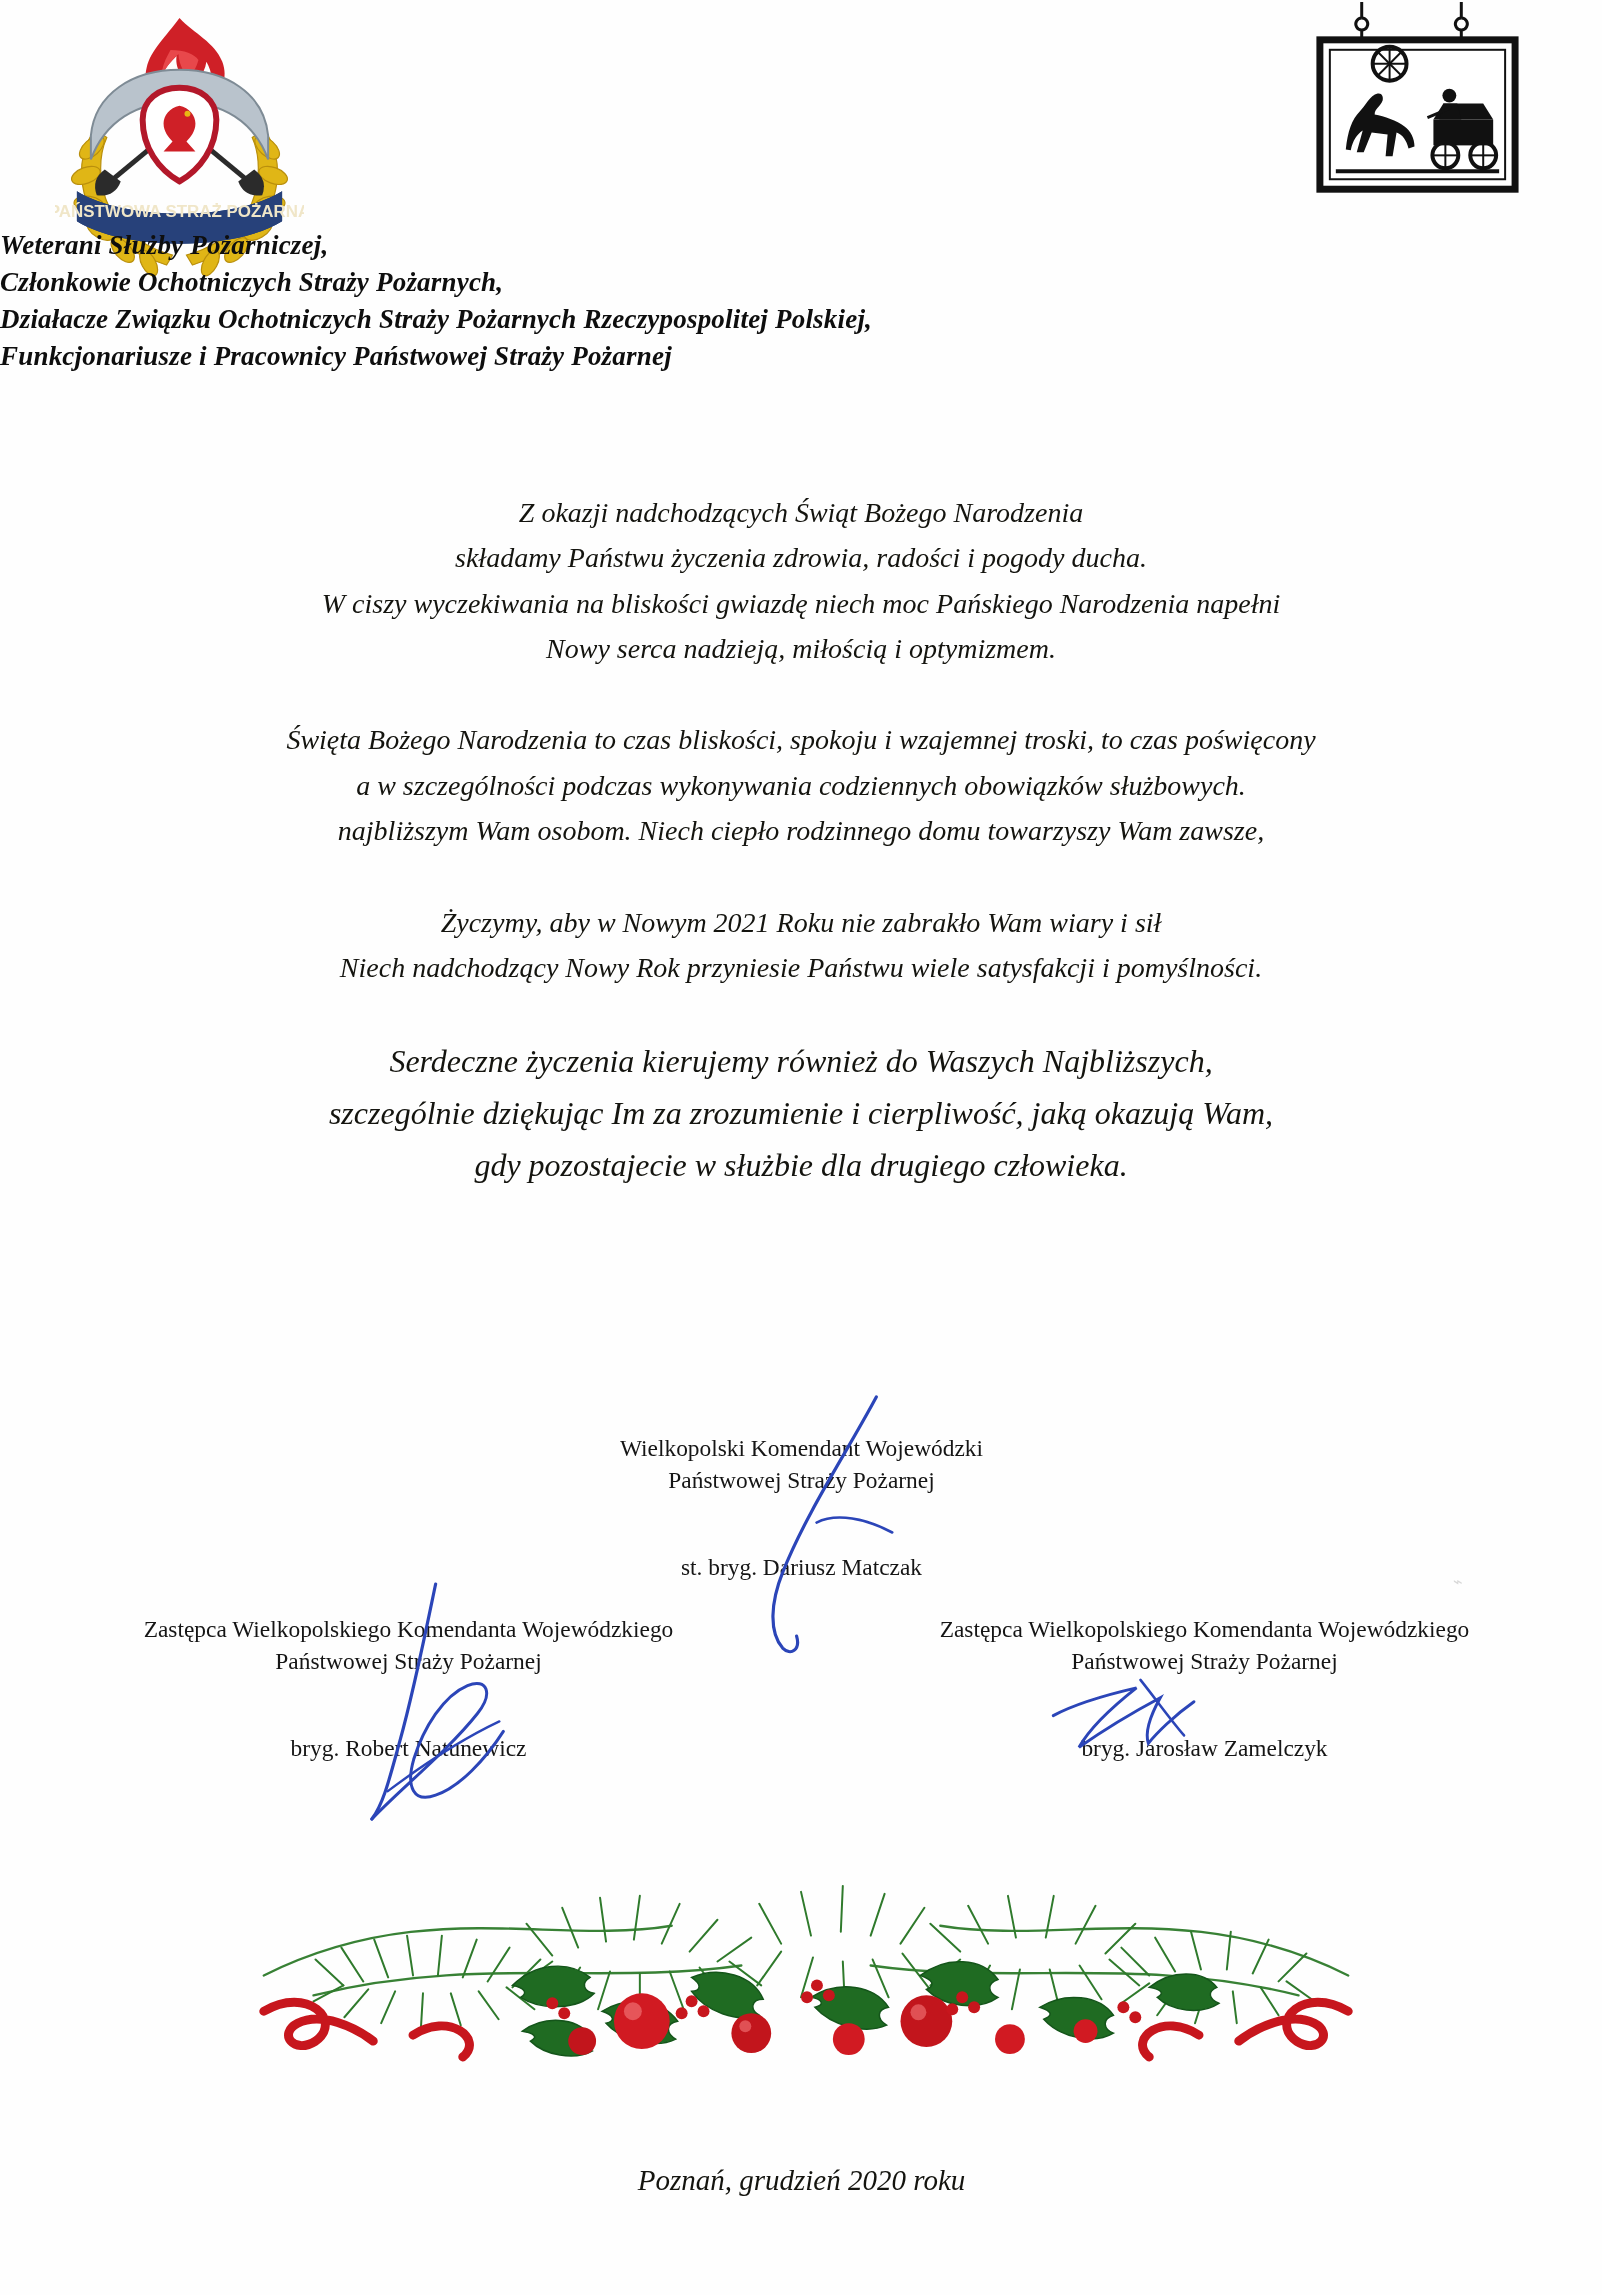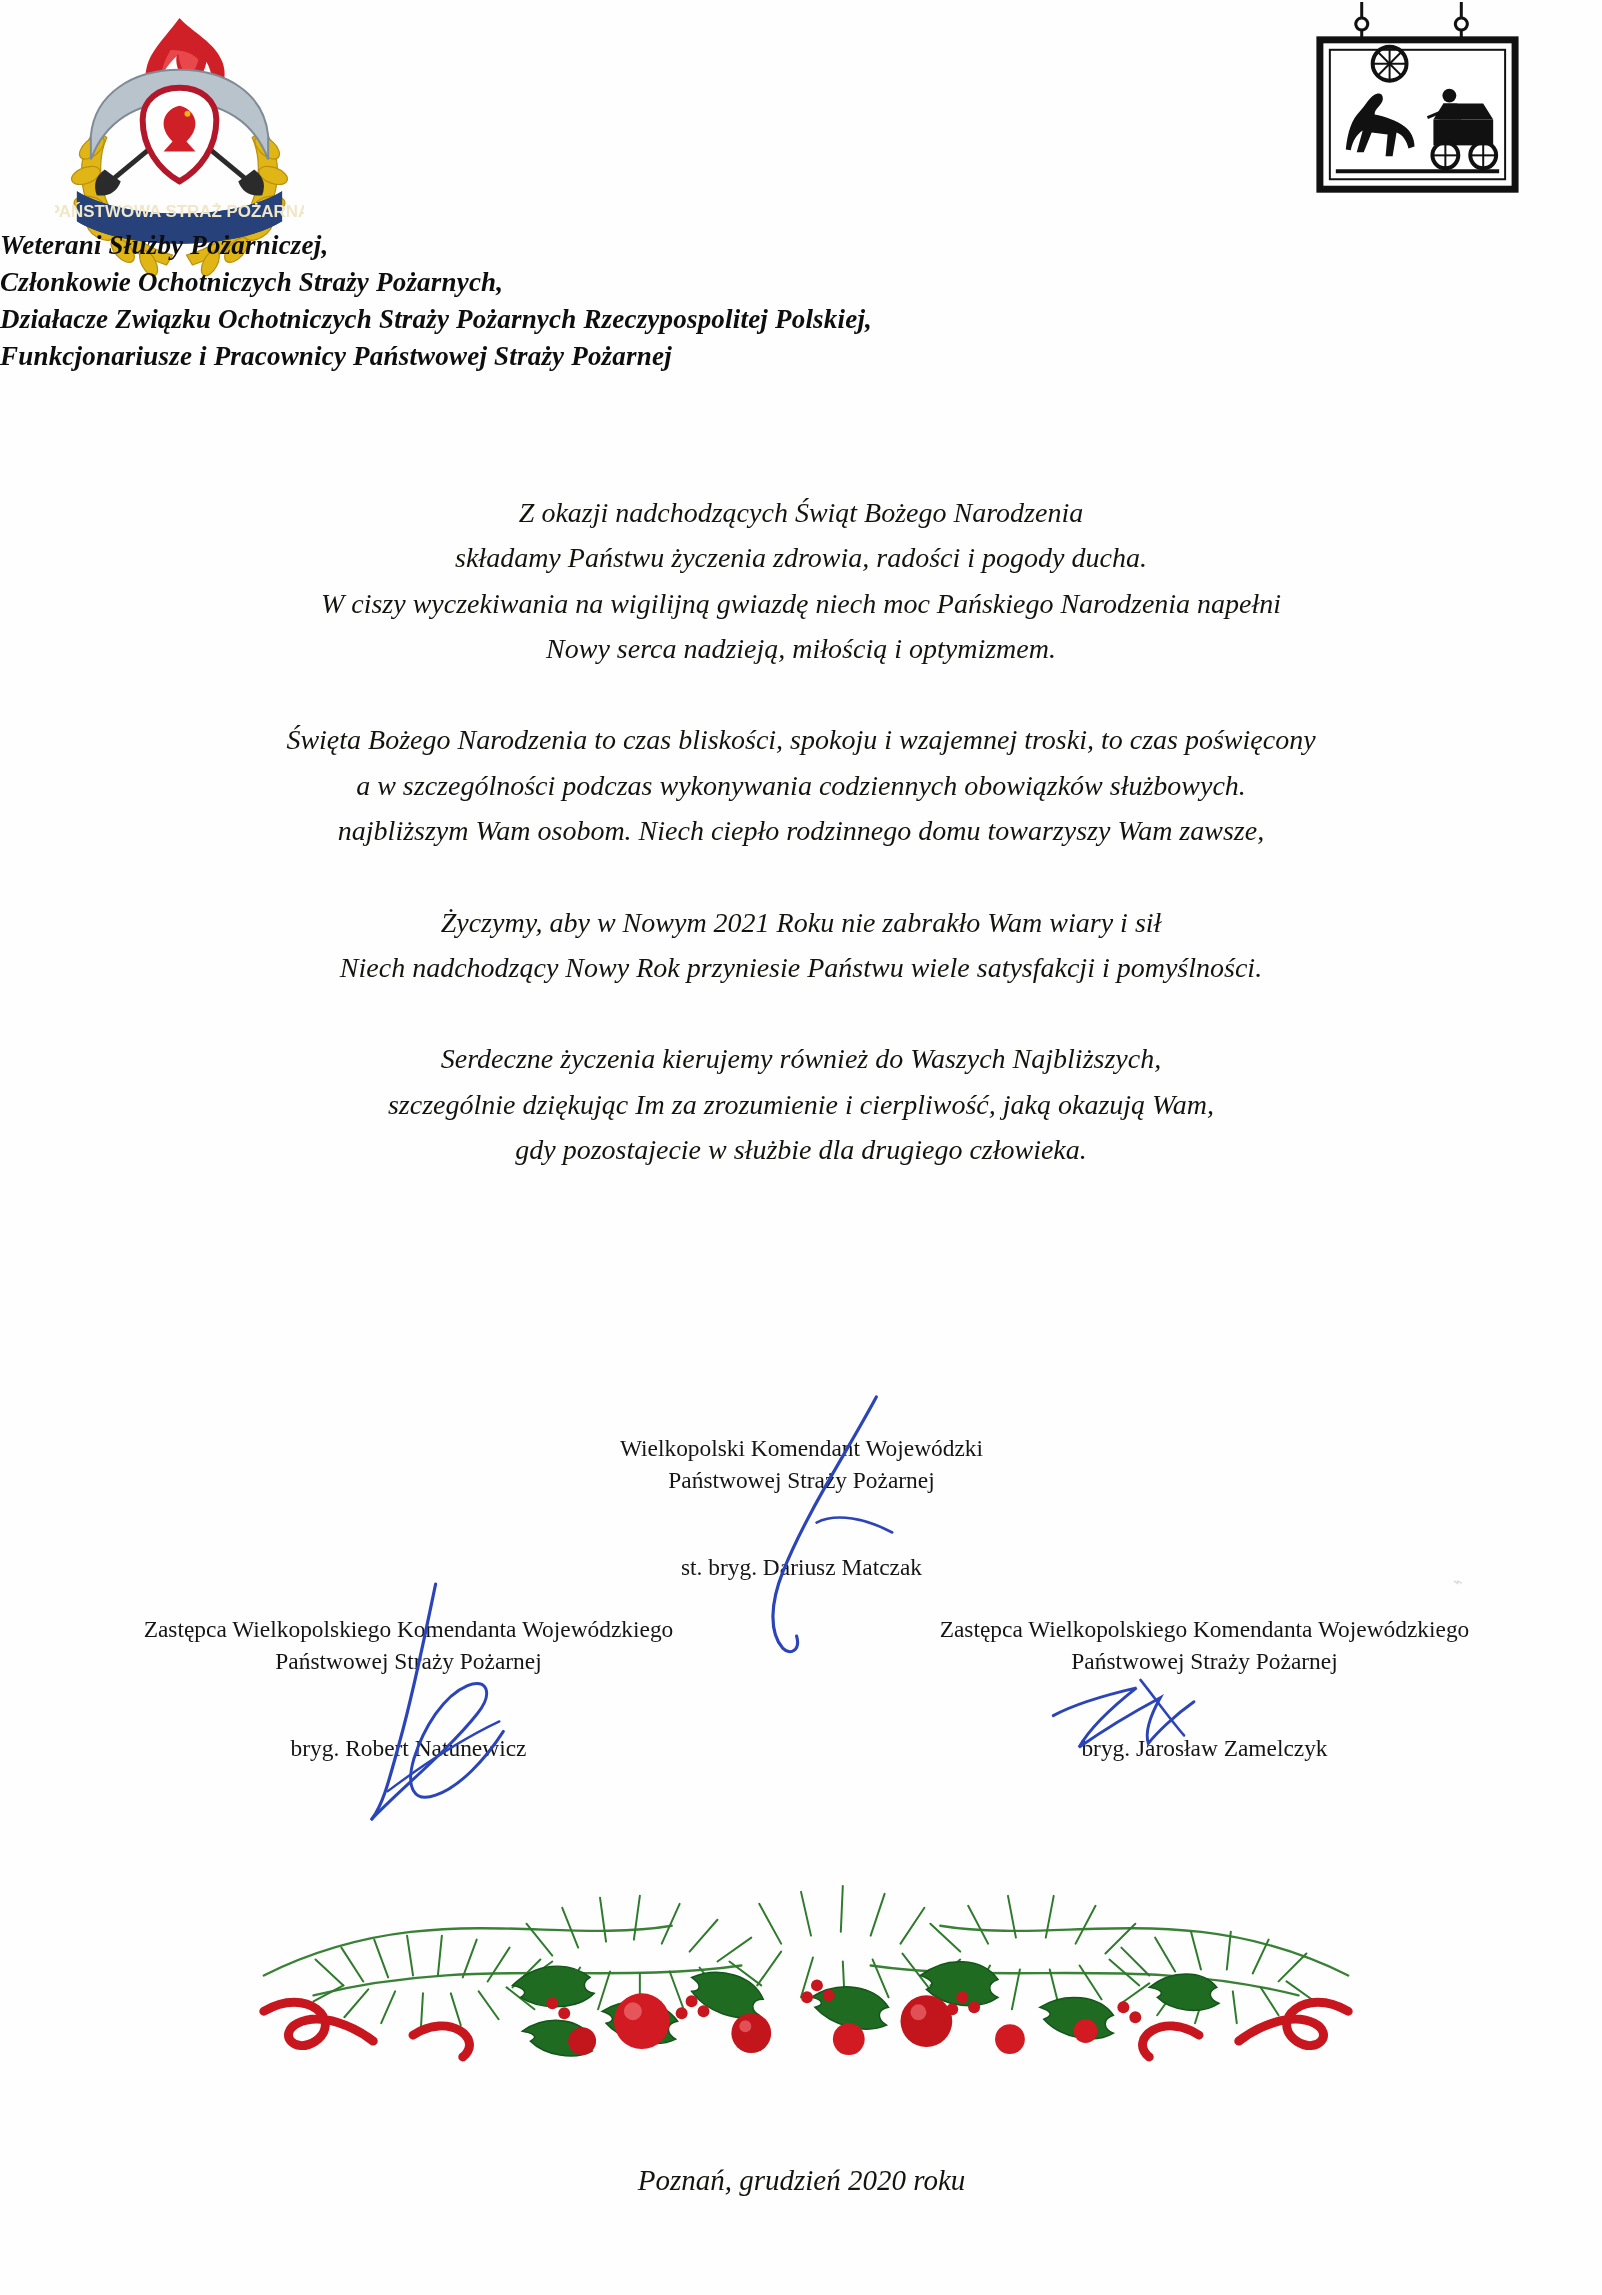--- a/index.html
+++ b/index.html
@@ -68,21 +68,21 @@
     margin: 0 0 46px 0;
     font-size: 28px;
     line-height: 1.62;
   }
   .para:last-child { margin-bottom: 0; }
   .para div { white-space: nowrap; }
 
   .para.p1 { font-size: 28px; margin-top: 12px; }
   .para.p2 { font-size: 28px; margin-top: 10px; }
   .para.p3 { font-size: 28px; }
-  .para.p4 { font-size: 28px; }
+  .para.p4 { font-size: 32px; }
 
   
   .sig-area {
     position: absolute;
     left: 0; right: 0;
     top: 1433px;
     height: 358px;
   }
   .sig-main {
     position: absolute;
@@ -254,21 +254,21 @@
     <div>Członkowie Ochotniczych Straży Pożarnych,</div>
     <div>Działacze Związku Ochotniczych Straży Pożarnych Rzeczypospolitej Polskiej,</div>
     <div>Funkcjonariusze i Pracownicy Państwowej Straży Pożarnej</div>
   </div>
 
   <div class="body-block">
 
     <div class="para p1">
       <div>Z okazji nadchodzących Świąt Bożego Narodzenia</div>
       <div>składamy Państwu życzenia zdrowia, radości i pogody ducha.</div>
-      <div>W ciszy wyczekiwania na wigilijną gwiazdę niech moc Pańskiego Narodzenia napełni</div>
+      <div>W ciszy wyczekiwania na bliskości gwiazdę niech moc Pańskiego Narodzenia napełni</div>
       <div>Nowy serca nadzieją, miłością i optymizmem.</div>
     </div>
 
     <div class="para p2">
       <div>Święta Bożego Narodzenia to czas bliskości, spokoju i wzajemnej troski, to czas poświęcony</div>
       <div>a w szczególności podczas wykonywania codziennych obowiązków służbowych.</div>
       <div>najbliższym Wam osobom. Niech ciepło rodzinnego domu towarzyszy Wam zawsze,</div>
     </div>
 
     <div class="para p3">

